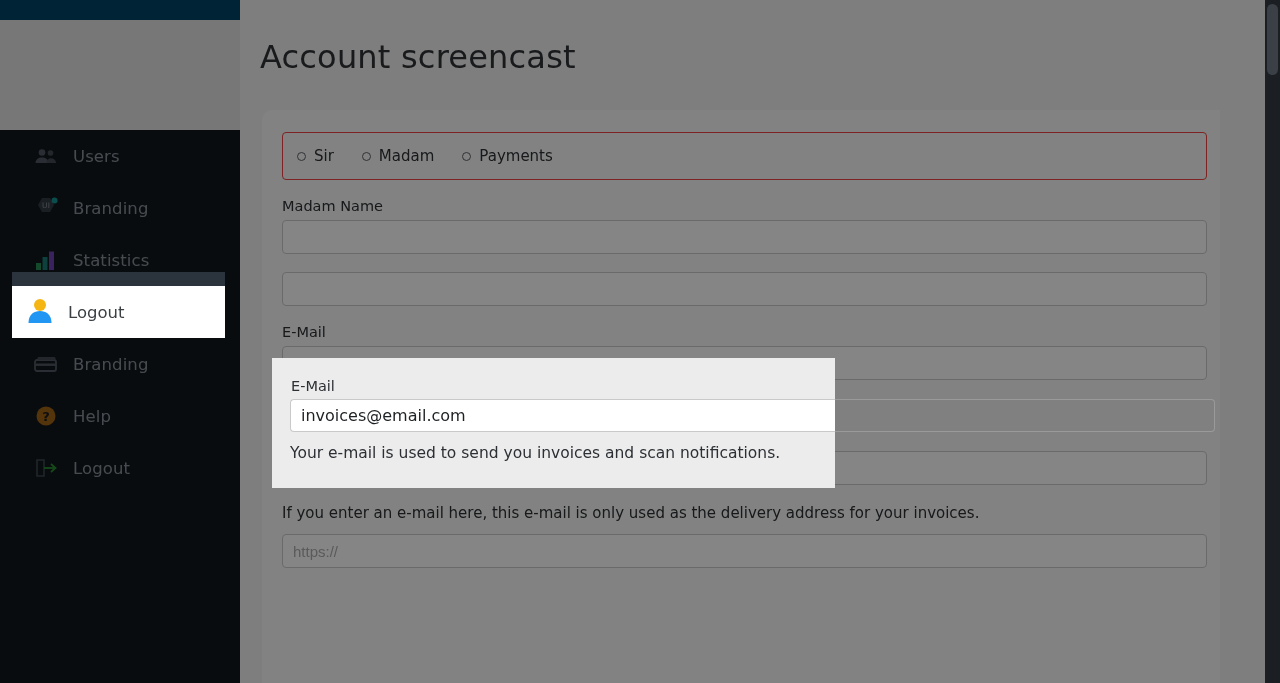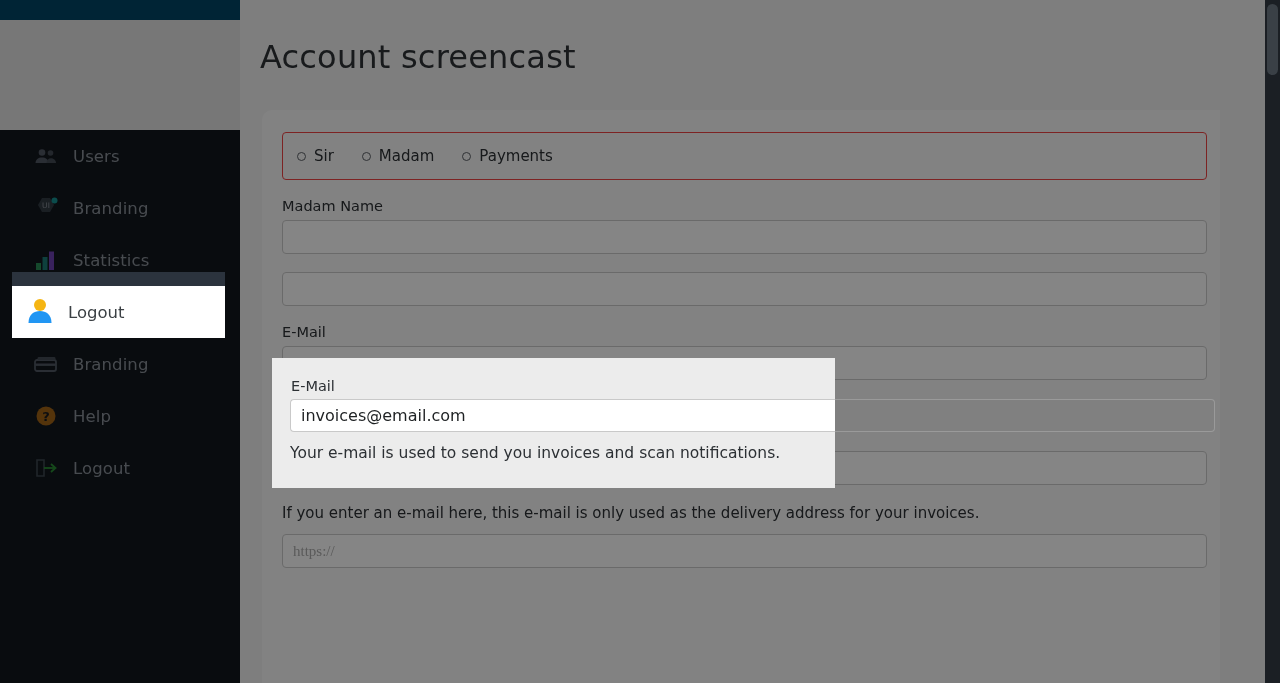--- a/index.html
+++ b/index.html
@@ -51,21 +51,21 @@
     background:#fafafa; border-radius:10px;
   }
   .form{ padding:22px 20px 20px 20px; }
   .field-label{
     font-size:14.5px; color:#2c3034; margin-bottom:6px; display:block;
   }
   .input{
     width:925px; height:34px; background:#fff;
     border:1px solid #ccc; border-radius:4px;
     padding:0 10px; font-size:15px; color:#222;
-    font-family:Liberation Serif, serif; display:block;
+    font-family:Liberation Sans, sans-serif; display:block;
   }
   .input::placeholder{ color:#adadad; }
   .radio-group{
     width:925px; height:48px; border:1px solid #ef4444; border-radius:4px;
     display:flex; align-items:center; padding-left:14px; gap:28px;
     background:transparent;
   }
   .radio-opt{ display:flex; align-items:center; gap:8px; font-size:15px; color:#2c3034; }
   .radio-dot{
     width:9px; height:9px; border-radius:50%;

